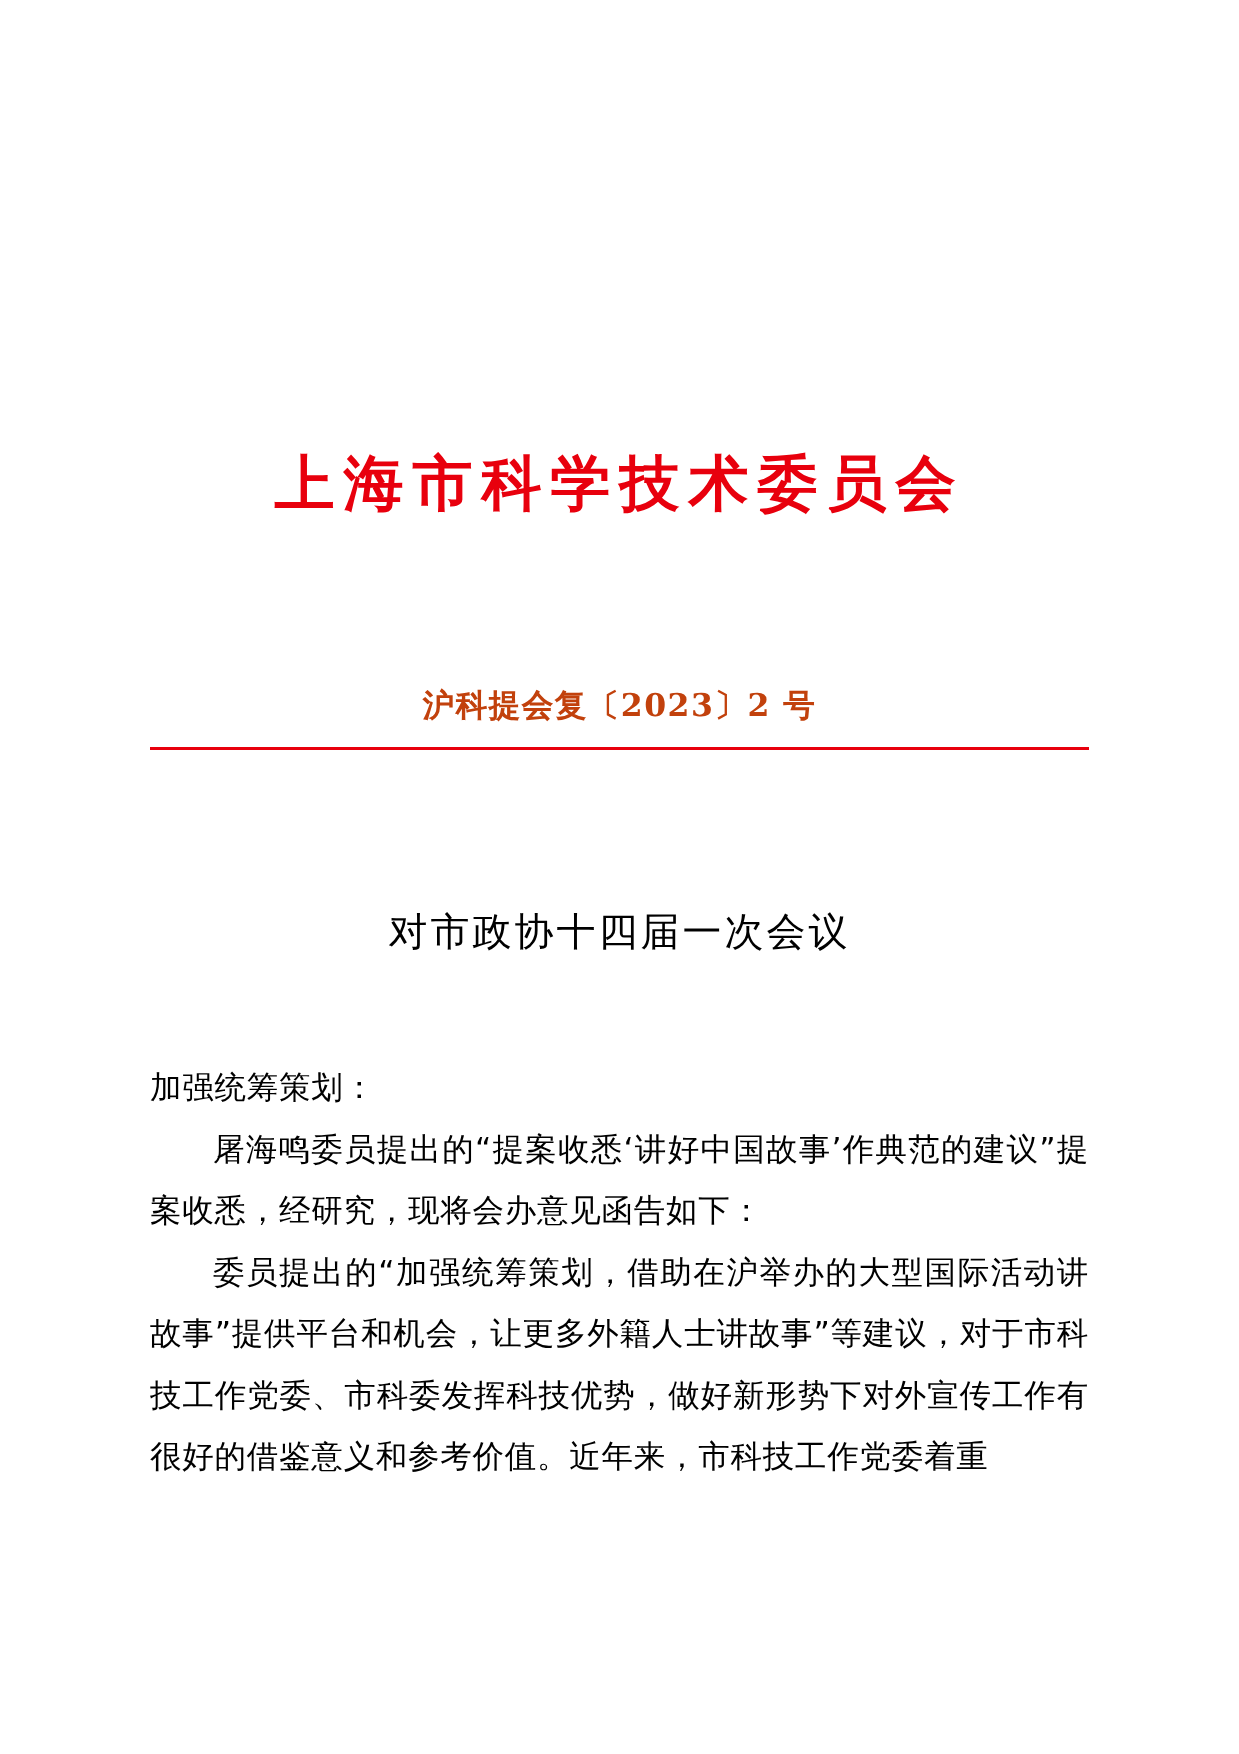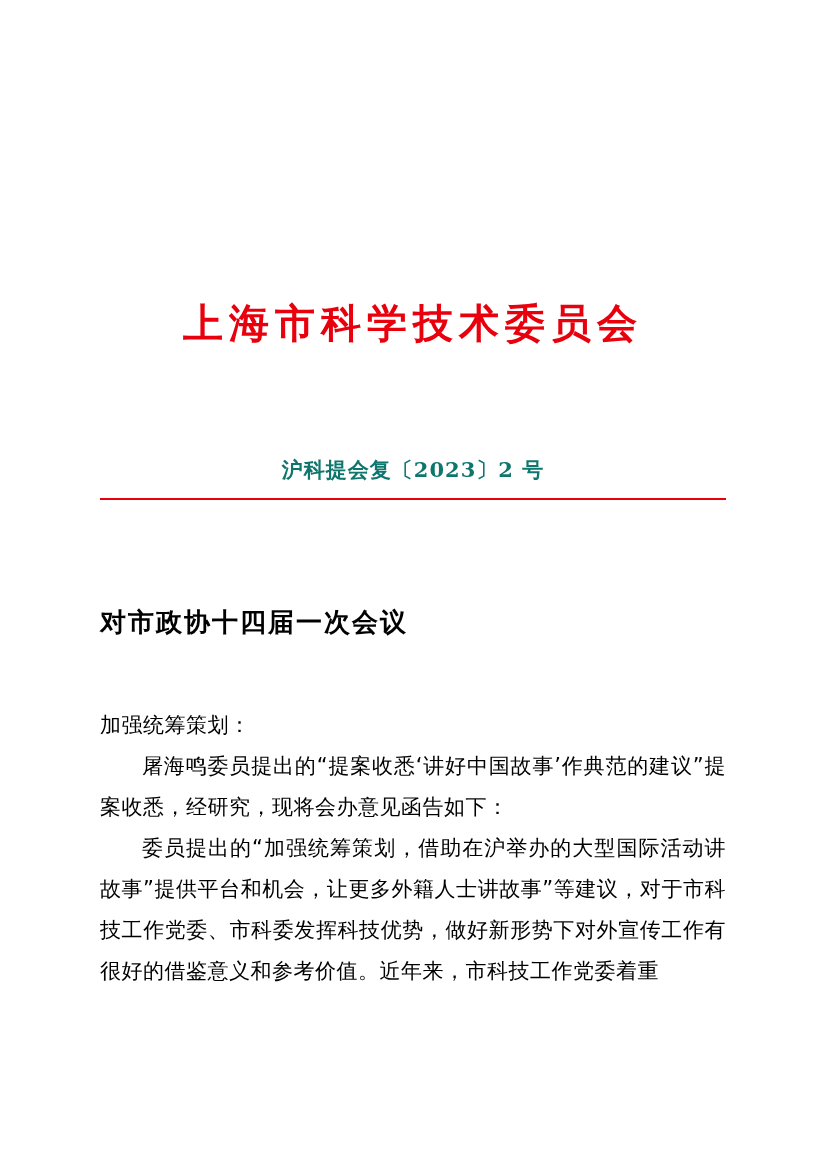--- a/index.html
+++ b/index.html
@@ -30,34 +30,35 @@
     font-weight: bold;
     letter-spacing: 6px;
     line-height: 1.15;
     font-family: "DejaVu Sans", "Liberation Sans", sans-serif;
   }
   .doc-number {
     margin-top: 110px;
     text-align: center;
     font-size: 21px;
     letter-spacing: 1px;
-    color: #0f766e;
+    color: #c2410c;
     font-family: "DejaVu Serif", "Liberation Serif", serif;
     font-weight: bold;
   }
   .red-rule {
     margin-top: 14px;
     height: 2px;
     background: #e8000d;
     width: 100%;
   }
   .title-block {
     margin-top: 92px;
+    text-align: center;
     font-size: 26px;
-    font-weight: bold;
+    font-weight: normal;
     line-height: 2.35;
     letter-spacing: 2px;
     font-family: "DejaVu Sans", "Liberation Sans", sans-serif;
   }
   .body-block {
     margin-top: 52px;
     font-size: 21px;
     line-height: 1.95;
     letter-spacing: 0.5px;
     text-align: justify;

